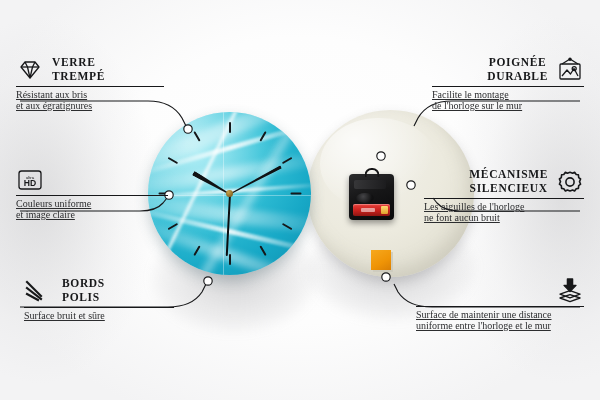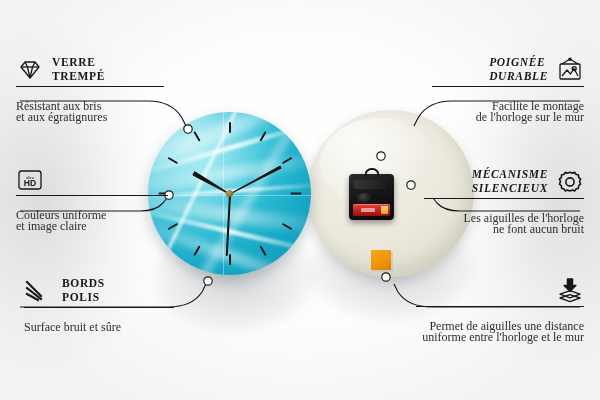--- a/index.html
+++ b/index.html
@@ -152,30 +152,31 @@
   .feature.right .feature-head { justify-content:flex-end; }
   .feature-title {
     font-family:"Liberation Serif", serif;
     font-weight:700;
     font-size:11.5px;
     letter-spacing:.65px;
     line-height:13.5px;
     color:#17181a;
     text-transform:uppercase;
   }
-  .feature.right .feature-title { text-align:left;font-style:italic; }
+  .feature.right .feature-title { text-align:center; }
   .rule { height:1px; background:#17181a; margin-top:3px; }
   .feature-desc {
     font-family:"Liberation Serif", serif;
-    font-size:12px;
+    font-size:10px;
     line-height:10.6px;
     color:#2c2d2f;
-    margin-top:14px;
-  }
-  .feature.right .feature-desc { text-align:right; }
+    margin-top:3px;
+    text-decoration:underline;
+  }
+  .feature.right .feature-desc { }
   .icon { flex:0 0 auto; display:block; }
 
   #feature-verre-trempe      { left:16px;  top:56px;  width:148px; }
   #feature-impression-hd     { left:16px;  top:168px; width:152px; }
   #feature-bords-polis       { left:24px;  top:277px; width:150px; }
   #feature-poignee-durable   { right:16px; top:56px;  width:152px; }
   #feature-mecanisme         { right:16px; top:168px; width:160px; }
   #feature-entretoise        { right:16px; top:277px; width:168px; }
 </style>
 </head>
@@ -365,18 +366,18 @@
       <svg class="icon" width="28" height="26" viewBox="0 0 28 26">
         <g fill="none" stroke="#17181a" stroke-width="1.35" stroke-linejoin="round">
           <path d="M11.4 2 h5.2 v6.4 h3.4 L14 14.6 L8 8.4 h3.4 Z" fill="#17181a"></path>
           <path d="M14 13.6 L24 17.2 L14 20.8 L4 17.2 Z"></path>
           <path d="M14 17.6 L24 21.0 L14 24.6 L4 21.0 Z"></path>
         </g>
       </svg>
     </div>
     <div class="rule"></div>
     <div class="feature-desc">
-      <div>Permet de aiguilles une distance</div>
+      <div>Surface de maintenir une distance</div>
       <div>uniforme entre l'horloge et le mur</div>
     </div>
   </div>
 
 </div>
 
 </body></html>

